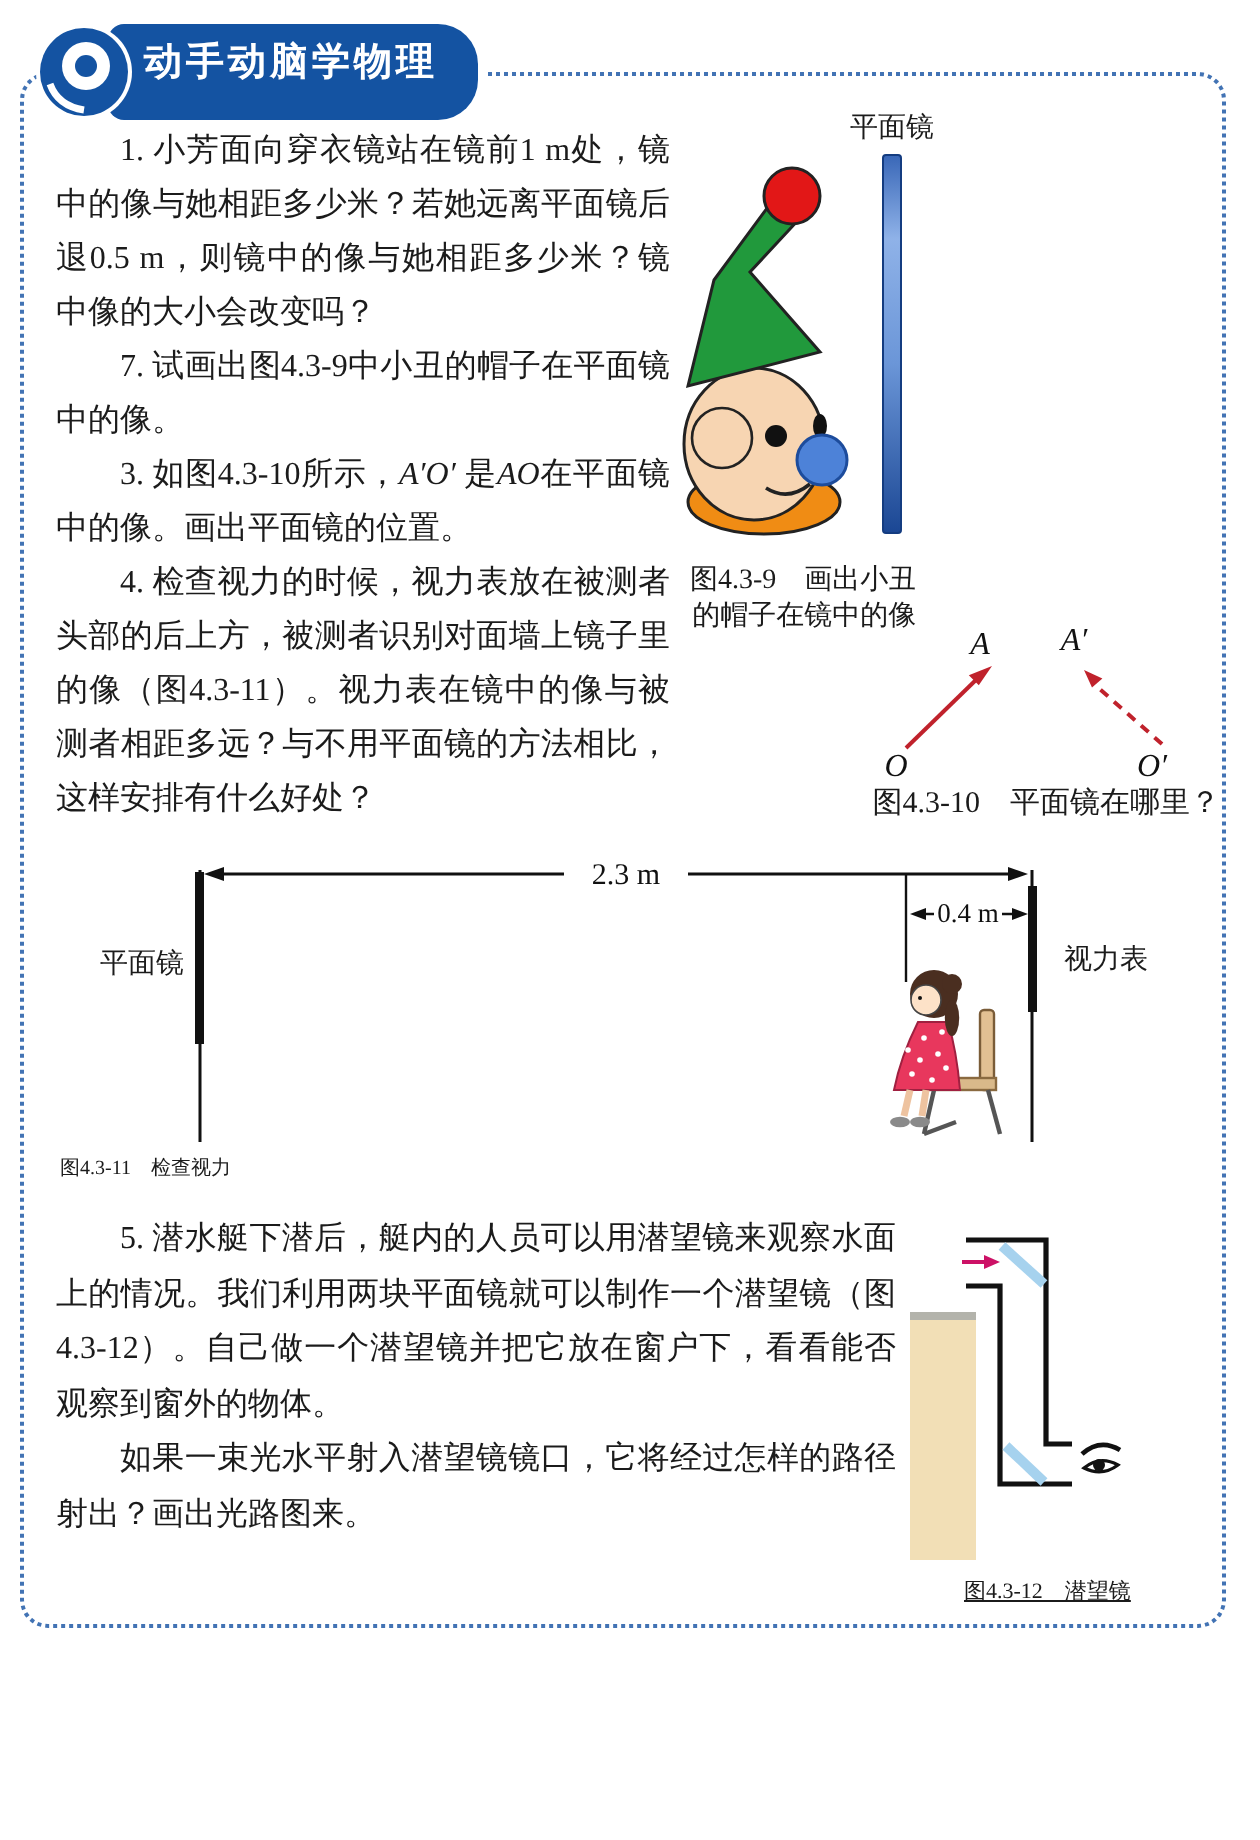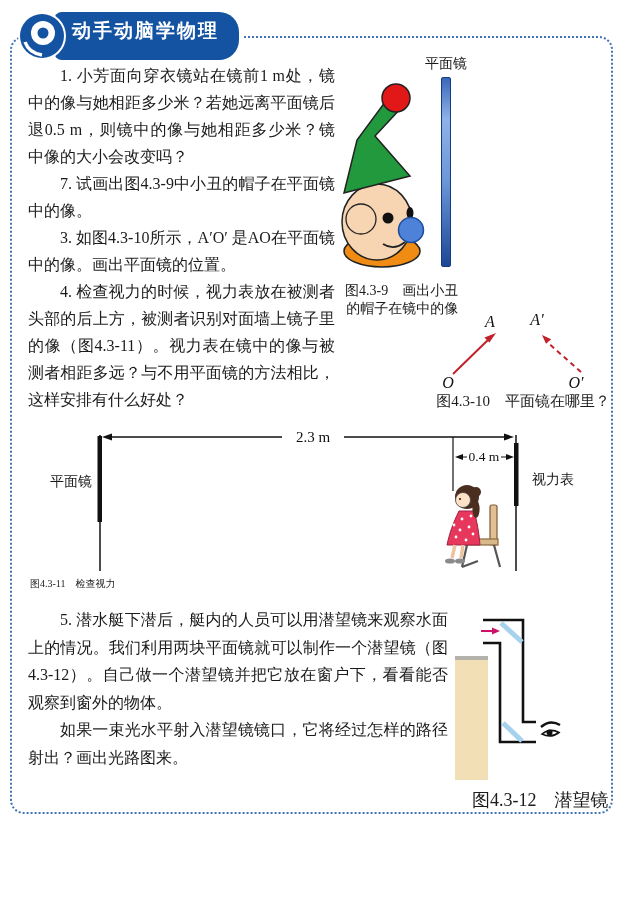--- a/index.html
+++ b/index.html
@@ -21,41 +21,41 @@
     font-weight:bold; font-size:19px; letter-spacing:2px;
     padding:6px 20px 7px 18px; border-radius:8px 20px 20px 8px;
     box-shadow:0 0 0 3px #fff;
   }
   .header-icon { position:relative; z-index:2; width:48px; height:48px; background:#fff; border-radius:50%; }
   
   .textblock { position:absolute; font-size:16px; line-height:27px; text-align:justify; }
   .textblock p { margin:0; text-indent:2em; }
   .tb-left  { left:28px; top:62px;  width:307px; }
   .tb-p5    { left:28px; top:606px; width:420px; line-height:27.5px; }
-  .it { font-family:"Liberation Serif",serif; }
+  .it { font-style:italic; font-family:"Liberation Serif",serif; }
   
   .fig9-label { position:absolute; left:410px; top:55px; width:72px; text-align:center; font-size:14px; }
   .fig9-mirror {
     position:absolute; left:441px; top:77px; width:8px; height:188px; border-radius:2px;
     background:linear-gradient(180deg,#3a68b8 0%,#8fb2e8 22%,#6b96d8 55%,#1b4794 100%);
     border:1px solid #143c80;
   }
   .fig9-clown { position:absolute; left:338px; top:78px; }
   .fig9-caption { position:absolute; left:345px; top:282px; font-size:14px; line-height:18px;text-align:right; }
   
   .fig10 { position:absolute; left:400px; top:310px; width:210px; }
   .fig10-caption { position:absolute; left:400px; top:392px; width:210px; text-align:right; font-size:15px; }
   
   .fig11 { position:absolute; left:30px; top:425px; width:575px; height:175px; }
   .fig11-caption { position:absolute; left:30px; top:577px; width:575px; text-align:left; font-size:10px; }
   .fig11-mirror-label { position:absolute; left:50px; top:473px; font-size:14px; }
   .fig11-chart-label  { position:absolute; left:532px; top:471px; font-size:14px; }
   
   .fig12 { position:absolute; left:448px; top:602px; }
-  .fig12-caption { position:absolute; left:472px; top:788px; font-size:18px; }
+  .fig12-caption { position:absolute; left:482px; top:788px; font-size:11px;text-decoration:underline; }
   
   .footer { position:absolute; left:28px; top:876px; font-size:15px; color:#2a2a2a; display:flex; gap:16px;
             font-family:"Liberation Serif","DejaVu Serif",serif; }
   svg text { font-family:"Liberation Serif","DejaVu Serif",serif; }
 </style>
 </head>
 <body>
 
 <div class="page">
 

